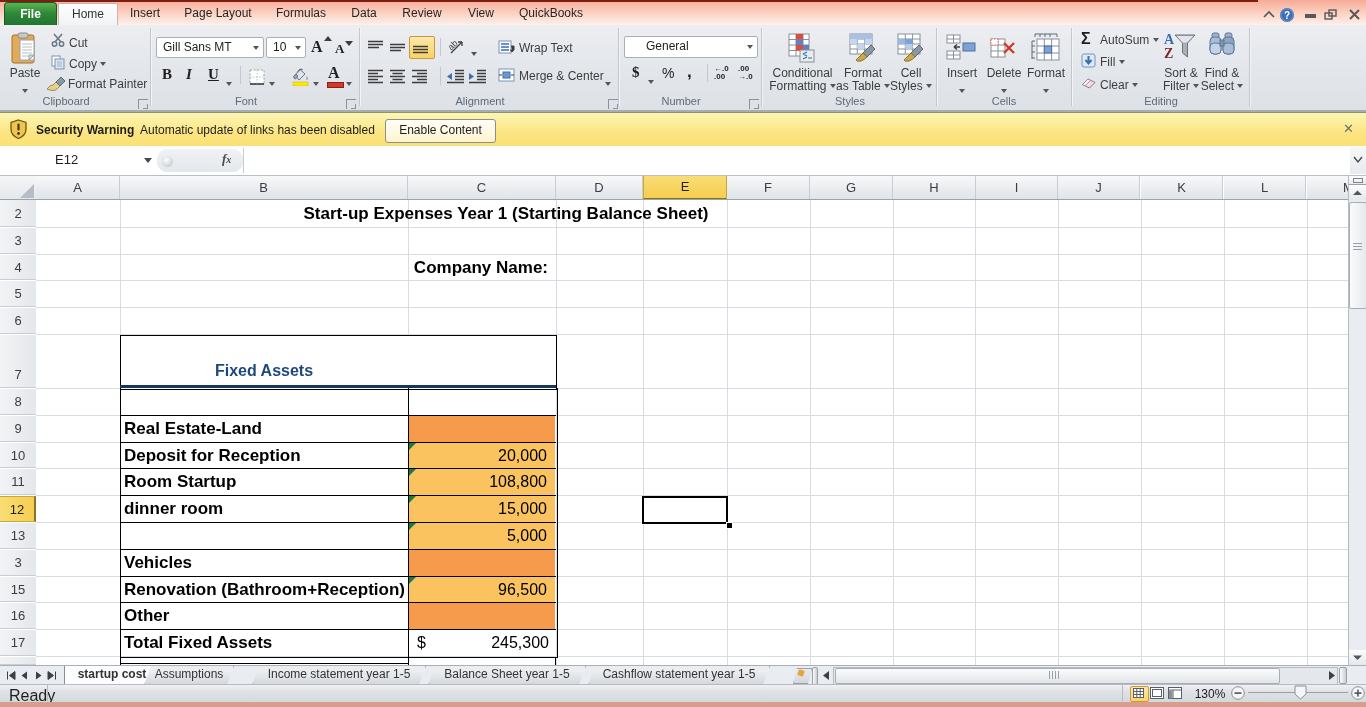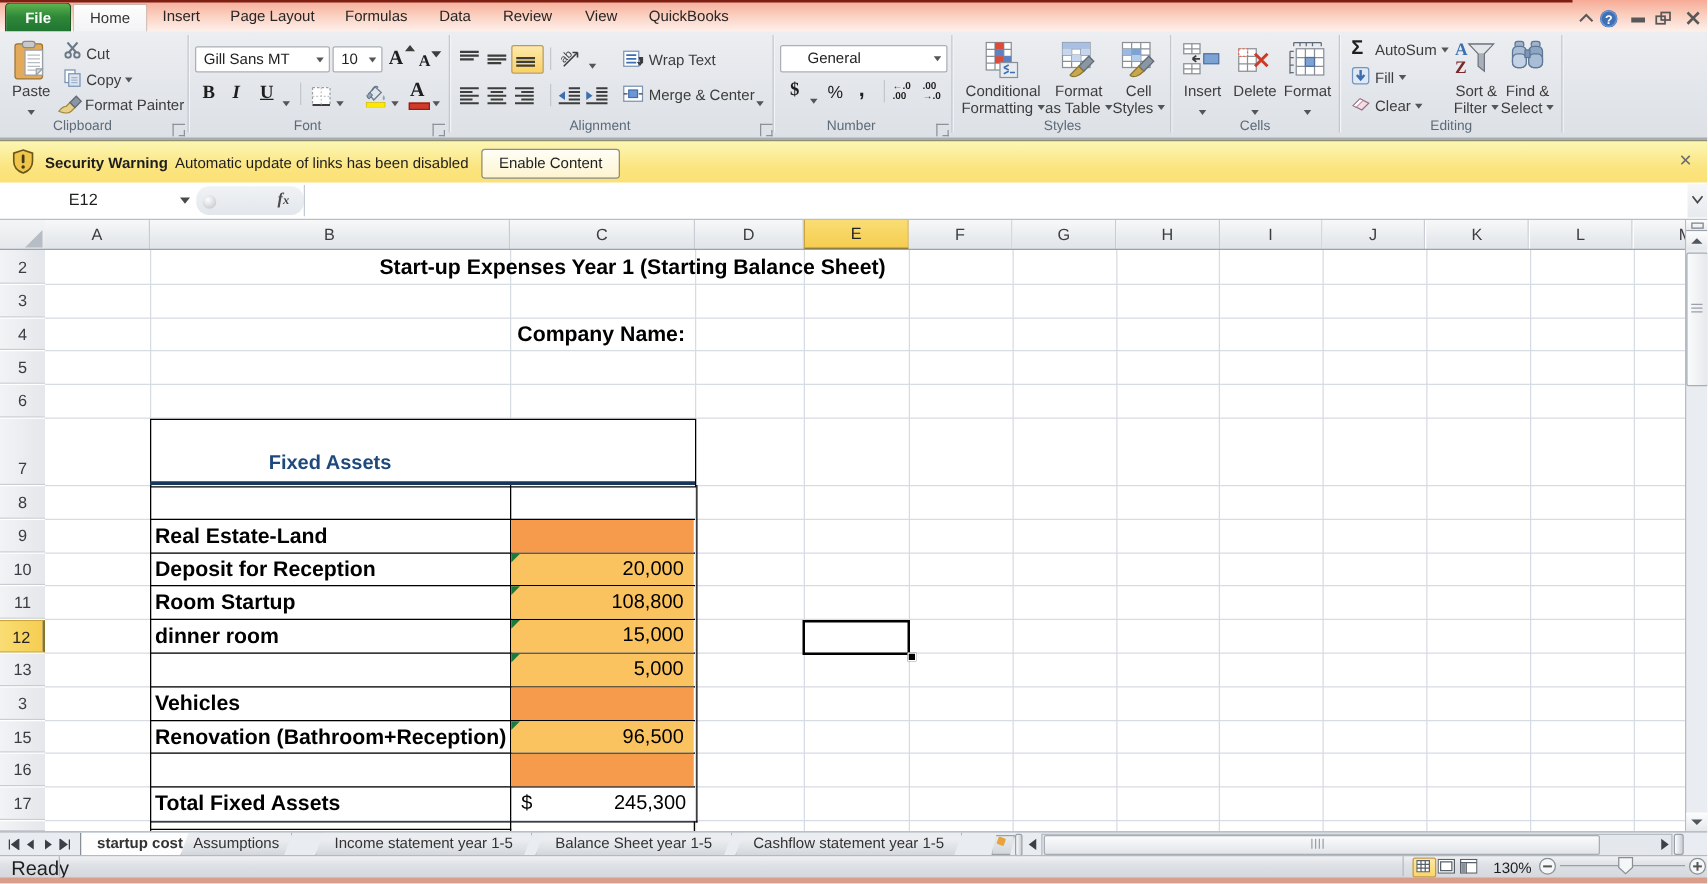--- a/index.html
+++ b/index.html
@@ -425,20 +425,21 @@
  <div class="abs" style="left:373px;top:350px;width:146px;height:26px;background:#f69a4c"></div>
  <div class="abs cgold" style="top:377px;height:25px"><i></i><span>96,500</span></div>
  <div class="abs" style="left:373px;top:403px;width:146px;height:26px;background:#f69a4c"></div>
 
  <div class="abs blab" style="top:216px;height:26px;line-height:26px">Real Estate-Land</div>
  <div class="abs blab" style="top:243px;height:25px;line-height:25px">Deposit for Reception</div>
  <div class="abs blab" style="top:269px;height:26px;line-height:26px">Room Startup</div>
  <div class="abs blab" style="top:296px;height:26px;line-height:26px">dinner room</div>
  <div class="abs blab" style="top:377px;height:25px;line-height:25px">Renovation (Bathroom+Reception)</div>
  <div class="abs blab" style="top:350px;height:26px;line-height:26px">Vehicles</div>
+ <div class="abs blab" style="top:403px;height:26px;line-height:26px">Other</div>
  <div class="abs blab" style="top:430px;height:26px;line-height:26px">Total Fixed Assets</div>
  <div class="abs" style="left:84px;top:457px;width:1px;height:8px;background:#000"></div>
  <div class="abs" style="left:372px;top:457px;width:1px;height:8px;background:#000"></div>
  <div class="abs" style="left:519px;top:457px;width:1px;height:8px;background:#000"></div>
  <div class="abs" style="left:84px;top:463px;width:289px;height:1px;background:#000"></div>
 
  <div class="abs" style="left:381px;top:430px;width:132px;height:26px;font-size:16px;color:#000;line-height:26px">$<span style="float:right">245,300</span></div>
 </div>
 
 <div class="abs" style="left:642px;top:496px;width:82px;height:24px;border:2px solid #000"></div>

